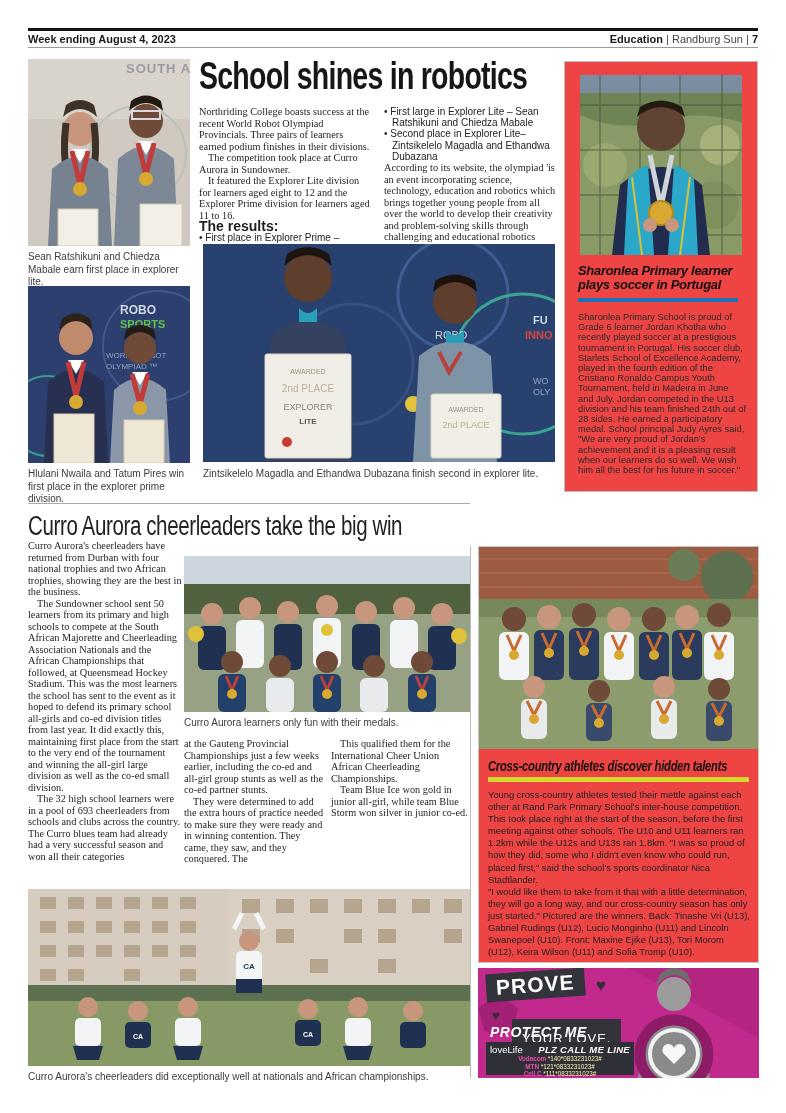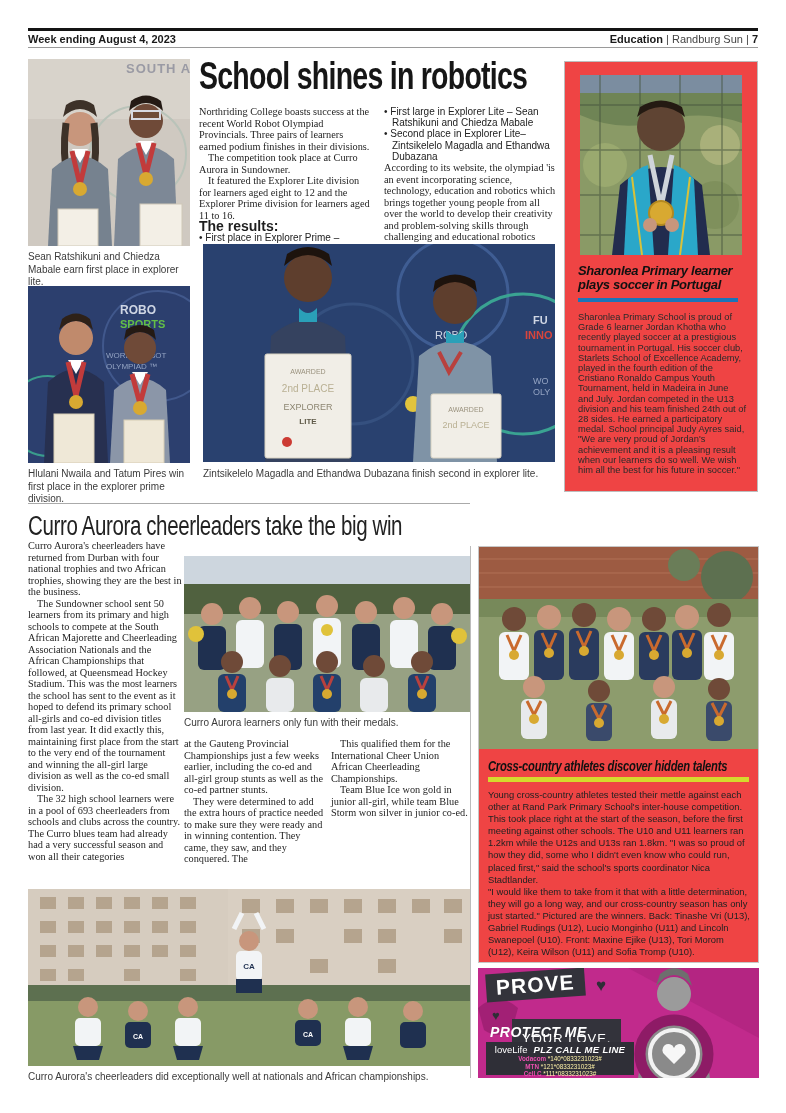--- a/index.html
+++ b/index.html
@@ -499,21 +499,21 @@
       <circle cx="196" cy="86" r="24" fill="none" stroke="#f2f2f2" stroke-width="4"></circle>
       <path d="M196 96 l-9 -9 a6 6 0 1 1 9 -7 a6 6 0 1 1 9 7 z" fill="#f7f7f7"></path>
     </g>
   </svg>
   <div class="badge prove" style="left:8px; top:3px;">PROVE</div>
   <span class="heart" style="left:118px; top:8px; font-size:17px;">♥</span>
   <span class="heart" style="left:14px; top:40px; font-size:13px;">♥</span>
   <div class="badge yourlove" style="left:34px; top:32px;">YOUR LOVE,</div>
   <div class="protect" style="left:12px; top:56px;">PROTECT ME</div>
   <div class="info" style="left:8px; top:74px; width:148px; height:33px; padding:2px 4px;">
-    <div style="display:flex; gap:6px; justify-content:center; align-items:baseline;">
+    <div style="display:flex; gap:6px; justify-content:space-between; align-items:baseline;">
       <span class="brand">loveLife</span>
       <span class="plz">PLZ CALL ME LINE</span>
     </div>
     <div class="num"><span class="carrier">Vodacom</span> <span class="digits">*140*0833231023#</span></div>
     <div class="num"><span class="carrier">MTN</span> <span class="digits">*121*0833231023#</span></div>
     <div class="num"><span class="carrier">Cell C</span> <span class="digits">*111*0833231023#</span></div>
     <div class="num"><span class="carrier">Telkom</span> <span class="digits">*140*0833231023#</span></div>
   </div>
 </div>
 

